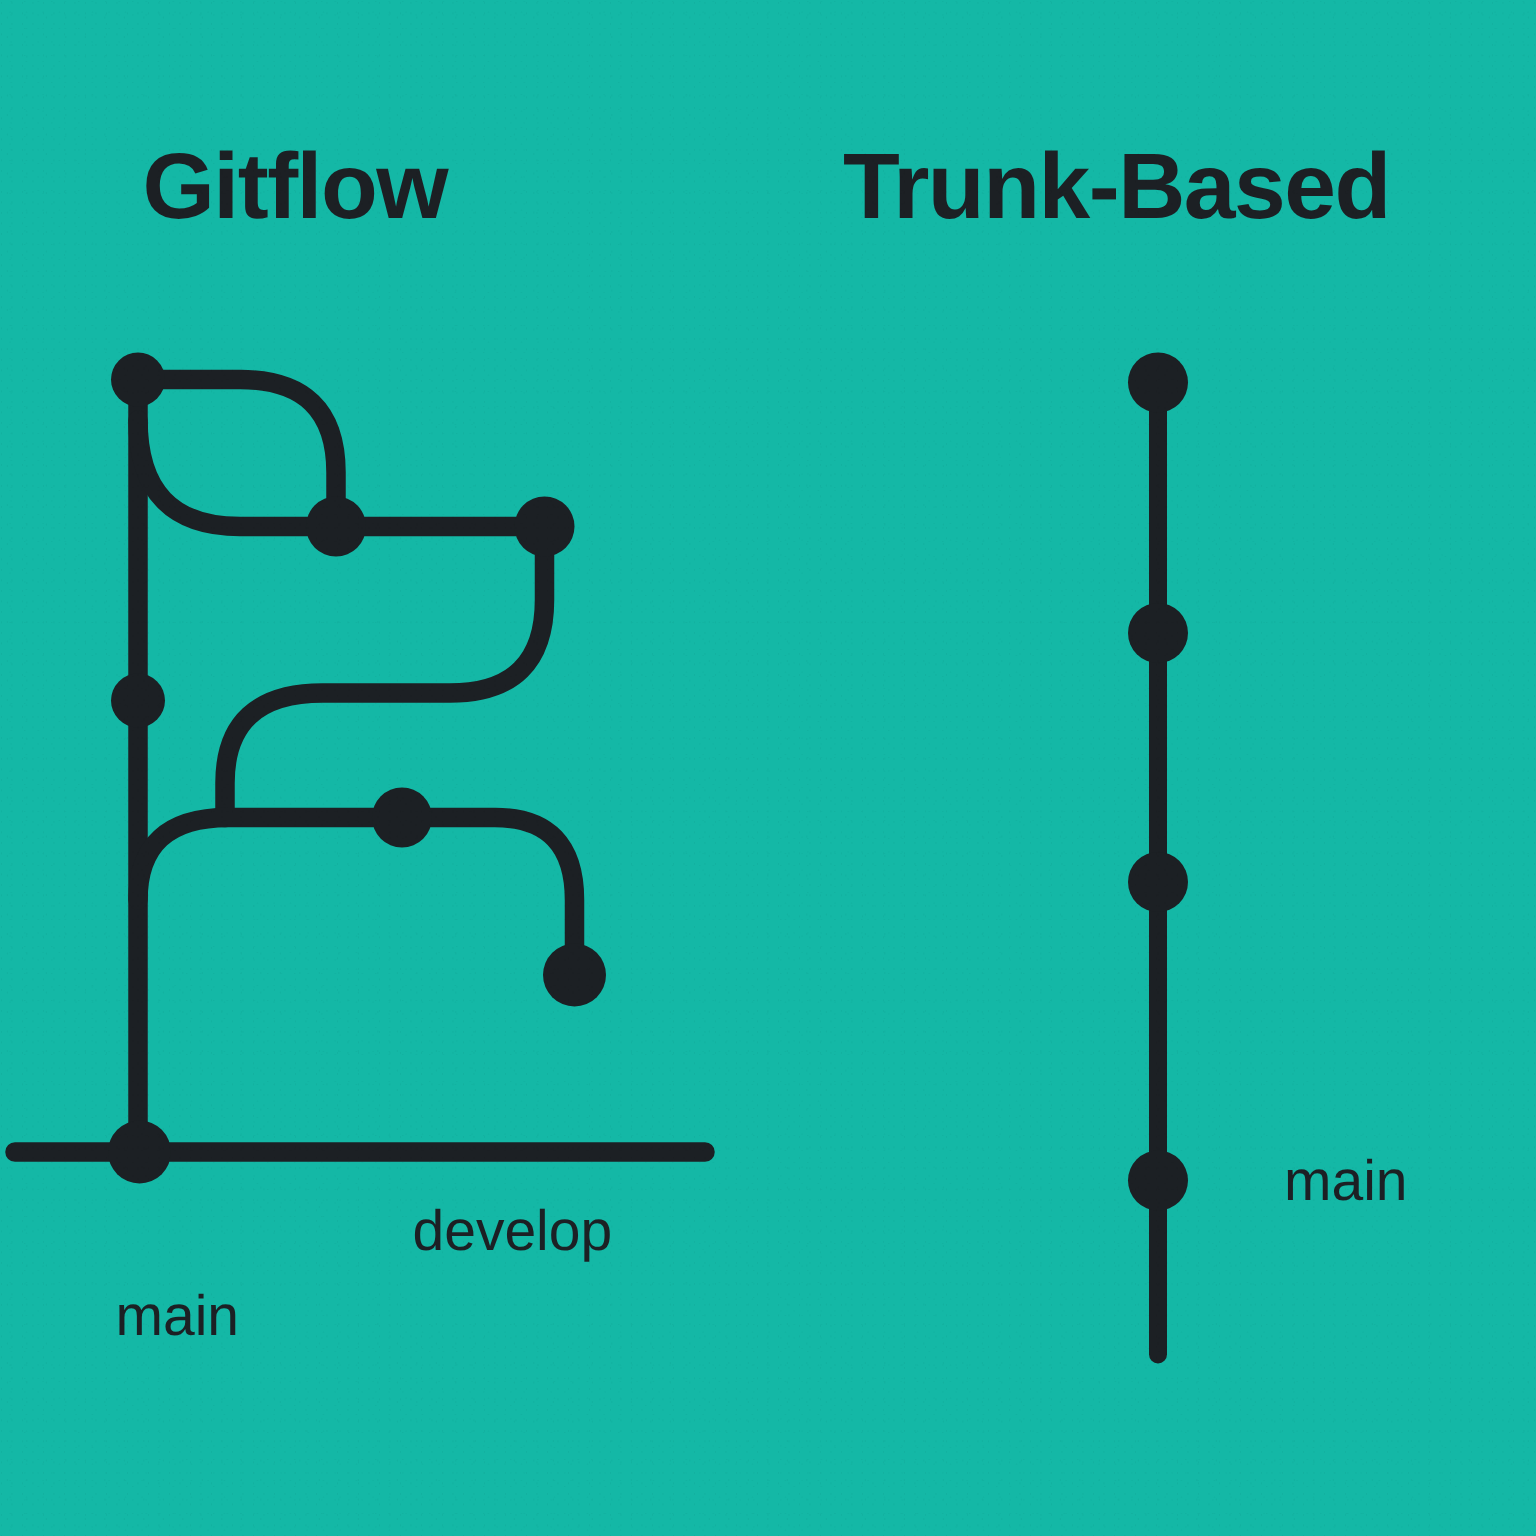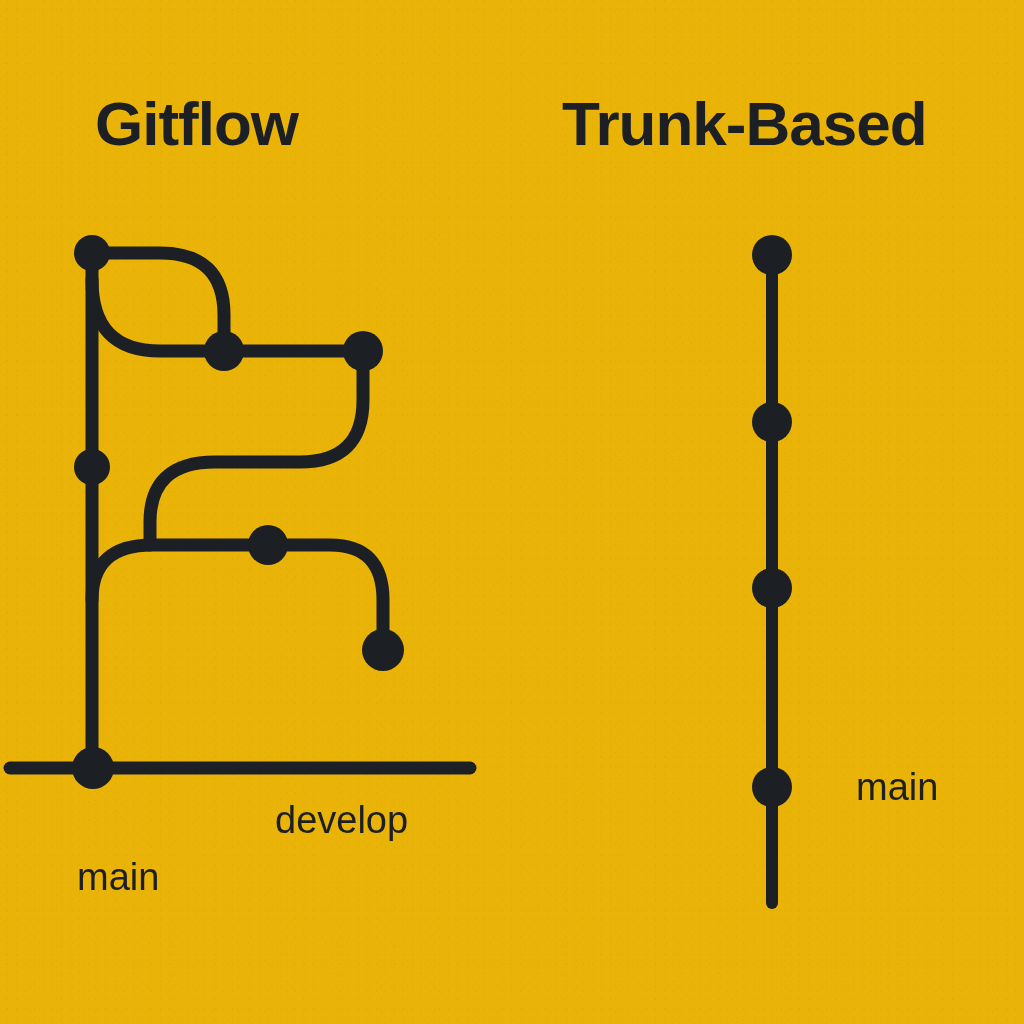--- a/index.html
+++ b/index.html
@@ -65,21 +65,21 @@
       radial-gradient(circle at 13% 27%, #000 0.5px, transparent 0.6px),
       radial-gradient(circle at 61% 73%, #000 0.5px, transparent 0.6px),
       radial-gradient(circle at 83% 11%, #000 0.5px, transparent 0.6px),
       radial-gradient(circle at 37% 91%, #000 0.5px, transparent 0.6px);
     background-size: 7px 7px, 11px 11px, 9px 9px, 13px 13px;
   }
 </style>
 </head>
 <body style="background: rgb(246, 244, 240);">
 
-<div id="canvas" style="background: #eab308;">
+<div id="canvas" style="background: #14b8a6;">
   <svg id="diagram" viewBox="0 0 1024 1024" xmlns="http://www.w3.org/2000/svg">
 
     <g>
 
       <text class="title-text" x="95" y="145">Gitflow</text>
 
       <g>
         <path class="edge" d="M 10 768 L 470 768"></path>
         <path class="edge" d="M 92 253 L 92 768"></path>
         <path class="edge" d="M 92 253 L 160 253 Q 224 253 224 315 L 224 351"></path>

